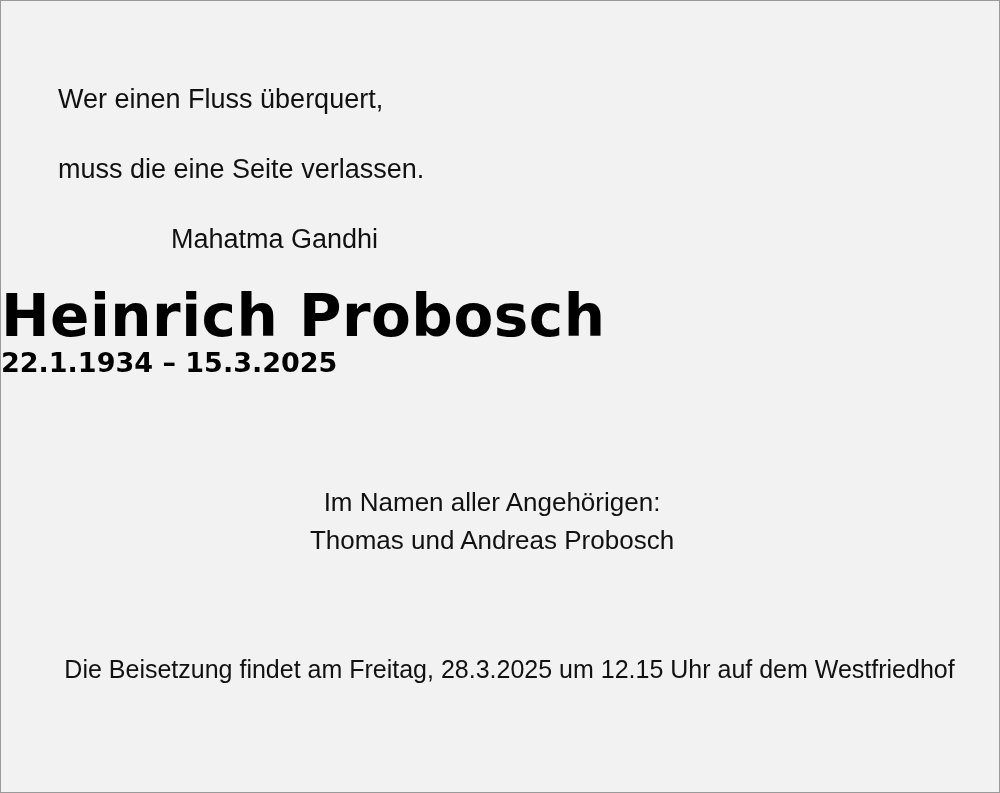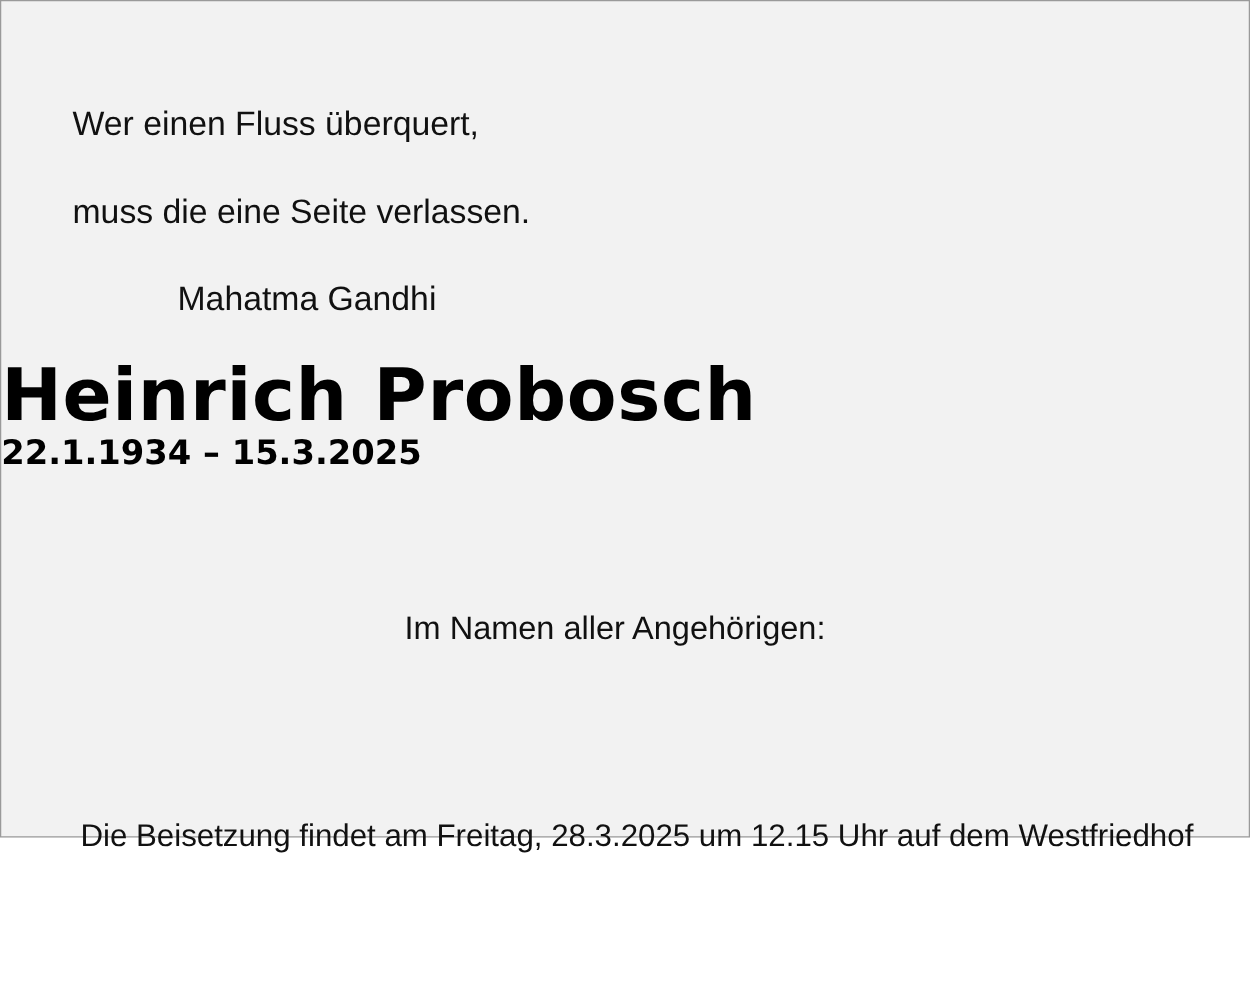--- a/index.html
+++ b/index.html
@@ -11,40 +11,40 @@
     width: 1000px;
     height: 793px;
     font-family: "Liberation Sans", sans-serif;
     color: #000000;
     overflow: hidden;
   }
   .notice {
     position: relative;
     box-sizing: border-box;
     width: 1000px;
-    height: 670px;
+    height: 793px;
     background: #f2f2f2;
     border: 1px solid #9a9a9a;
     padding: 0;
   }
   .quote {
     position: absolute;
     left: 57px;
     top: 46px;
     font-size: 27px;
     line-height: 1.30;
     color: #111111;
     white-space: pre-line;
   }
   .quote-line {
     display: block;
   }
   .quote-author {
     display: block;
-    margin-left: 84px;
+    margin-left: 113px;
   }
   .name-block {
     position: absolute;
     left: 0;
     right: 0;
     top: 285px;
   }
   .deceased-name {
     font-family: "DejaVu Sans", sans-serif;
     font-weight: bold;
@@ -97,19 +97,20 @@
     <span class="quote-author">Mahatma Gandhi</span>
   </div>
 
   <div class="name-block">
     <div class="deceased-name">Heinrich Probosch</div>
     <div class="dates">22.1.1934 – 15.3.2025</div>
   </div>
 
   <div class="family-block">
     <span class="family-line">Im Namen aller Angehörigen:</span>
+    <span class="family-line">Thomas und Andreas Probosch</span>
   </div>
 
   <div class="info-block">
     <span class="info-line">Die Beisetzung findet am Freitag, 28.3.2025 um 12.15 Uhr auf dem Westfriedhof</span>
   </div>
 
 </div>
 
 </body></html>

